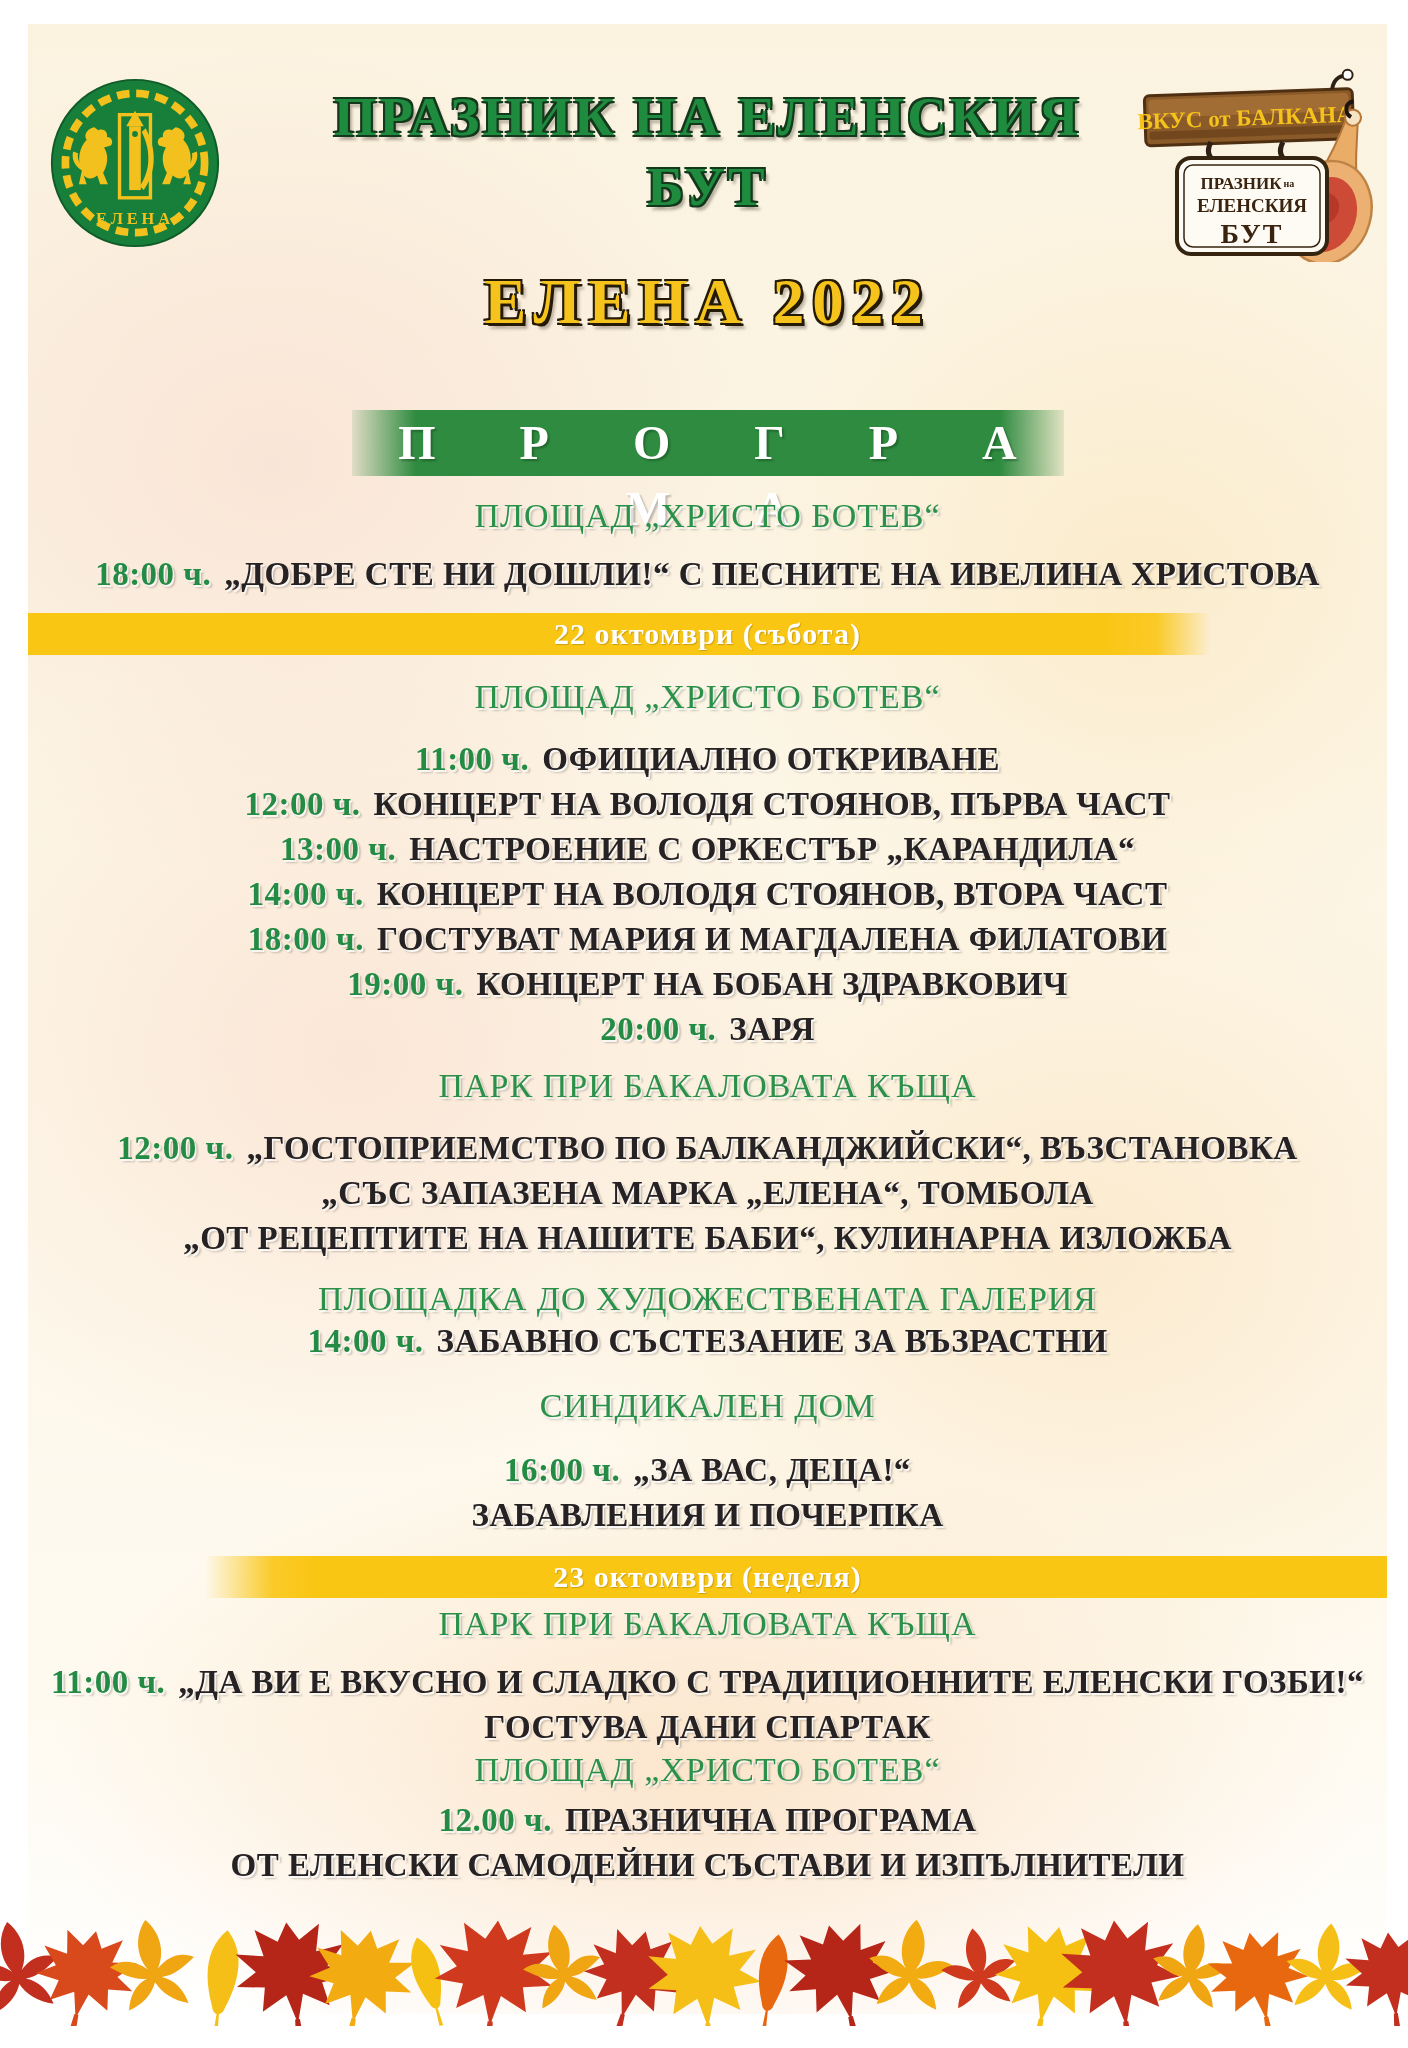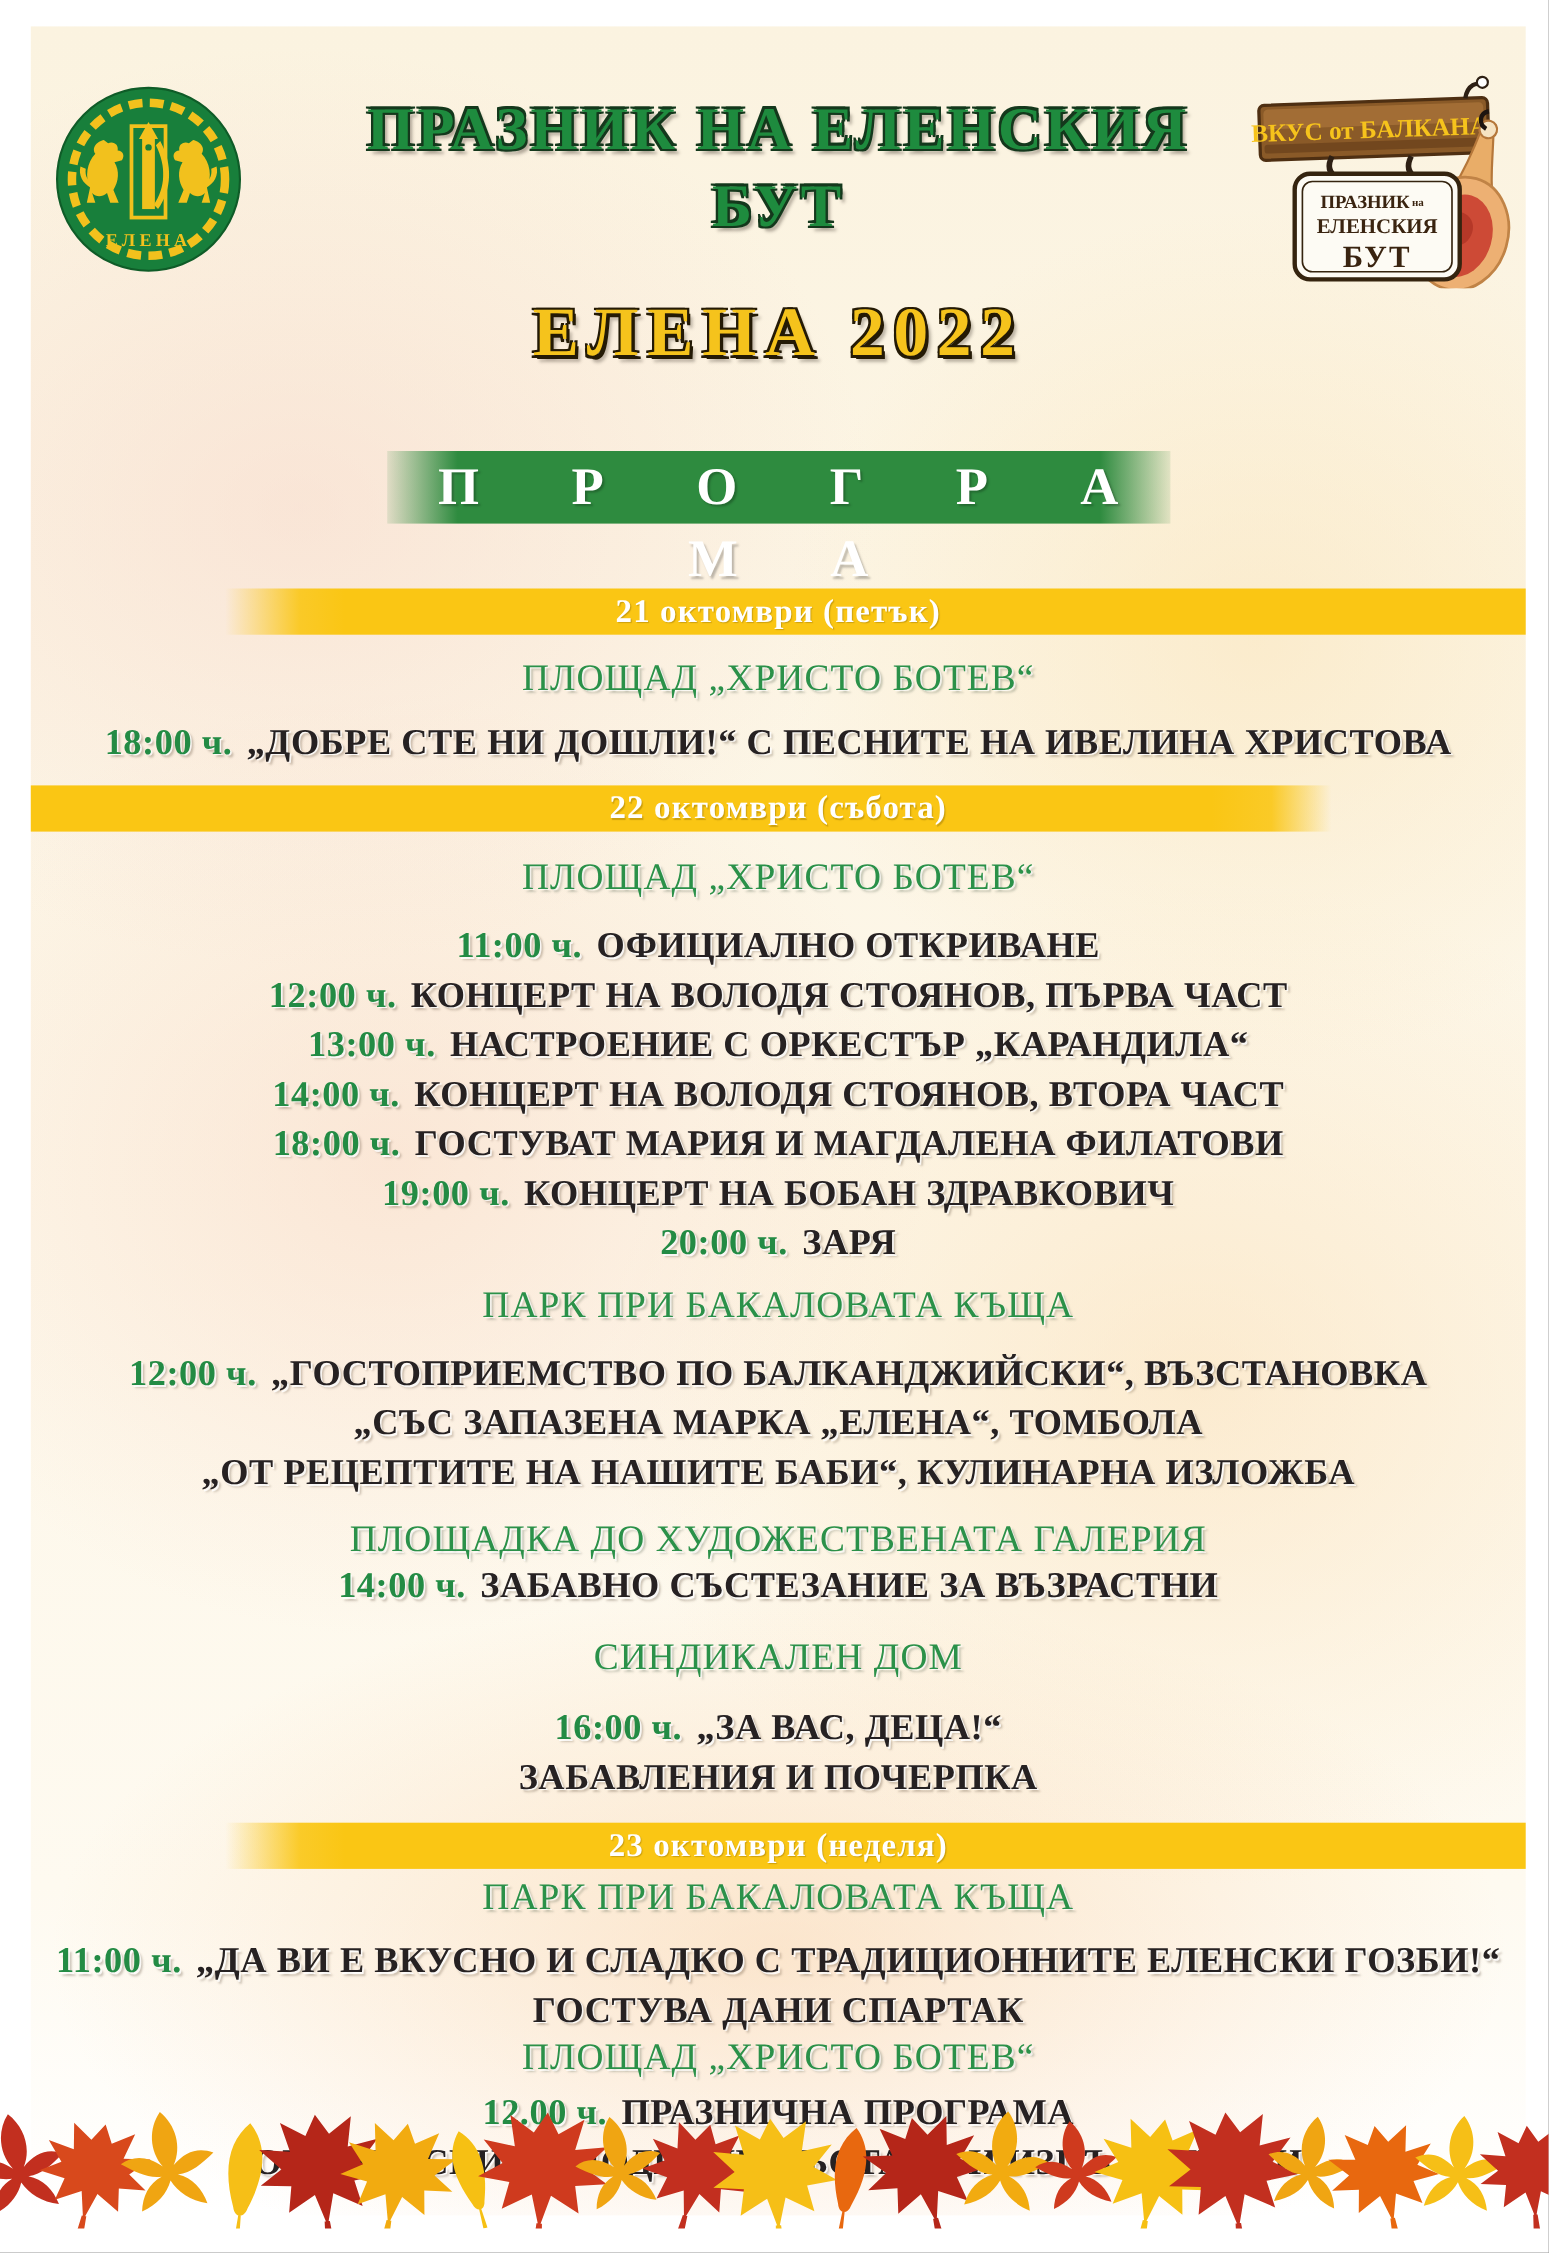--- a/index.html
+++ b/index.html
@@ -126,23 +126,20 @@
       </g>
     </svg>
 
     <div class="title">ПРАЗНИК НА ЕЛЕНСКИЯ БУТ</div>
     <div class="subtitle">ЕЛЕНА 2022</div>
 
     <div class="program-banner">
       <span>П Р О Г Р А М А</span>
     </div>
 
-    <div class="band fade-left band1">
-      <span>21 октомври (петък)</span>
-    </div>
     <div class="venue mt20">ПЛОЩАД „ХРИСТО БОТЕВ“</div>
     <div class="event mt16">
       <span class="time">18:00 ч.</span><span>„ДОБРЕ СТЕ НИ ДОШЛИ!“ С ПЕСНИТЕ НА ИВЕЛИНА ХРИСТОВА</span>
     </div>
 
     <div class="band fade-right band2">
       <span>22 октомври (събота)</span>
     </div>
     <div class="venue mt22">ПЛОЩАД „ХРИСТО БОТЕВ“</div>
     <div class="event mt20">

